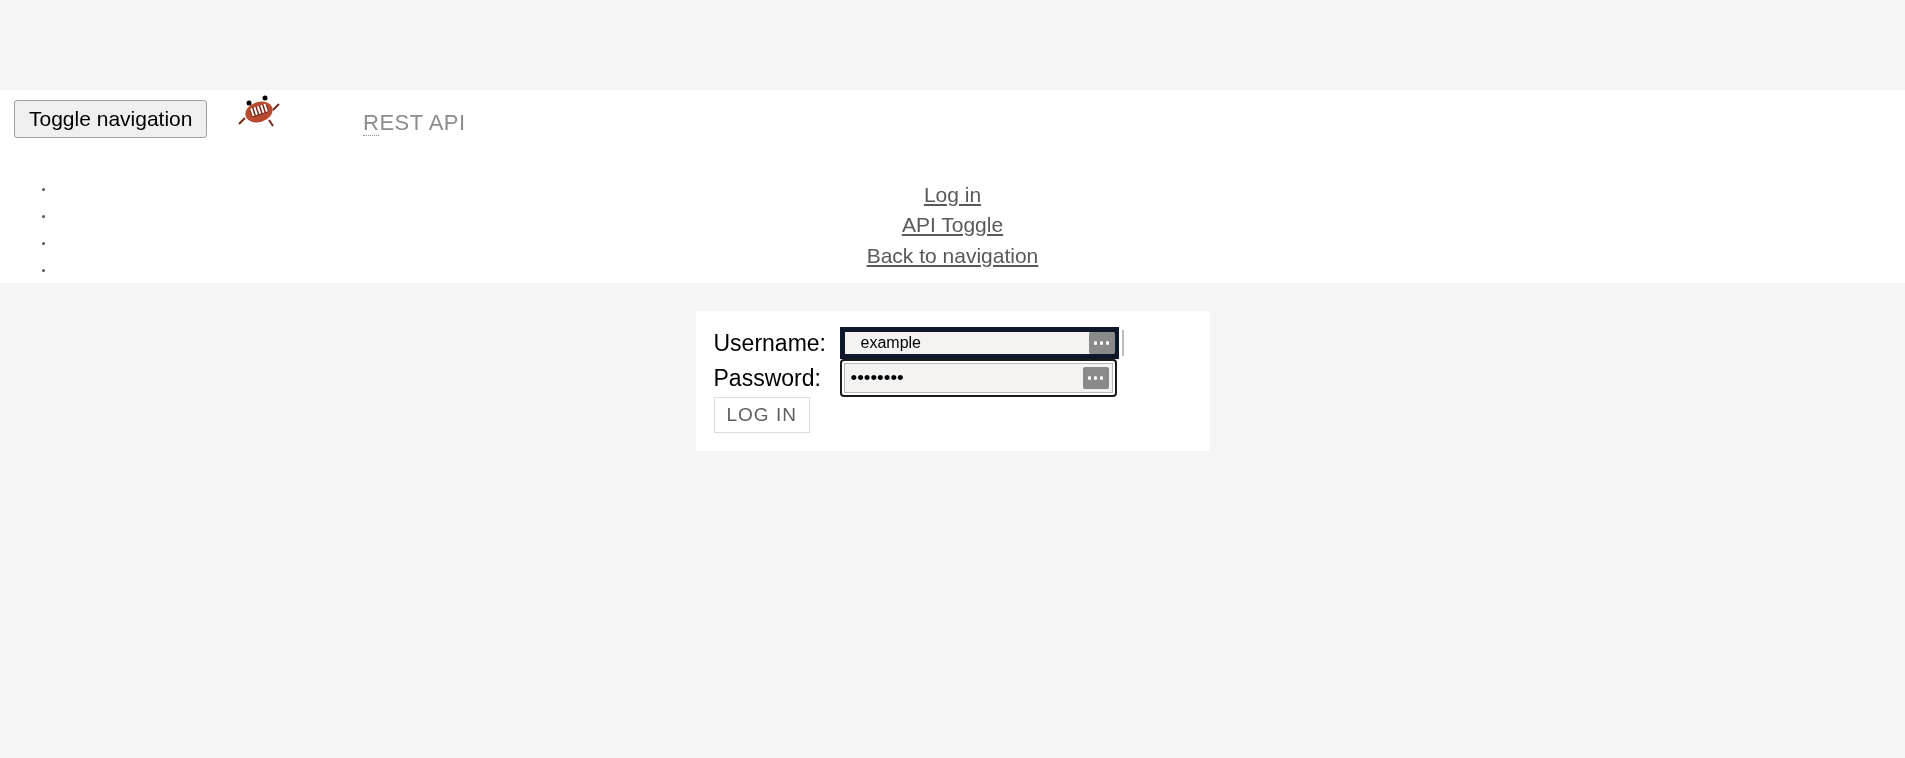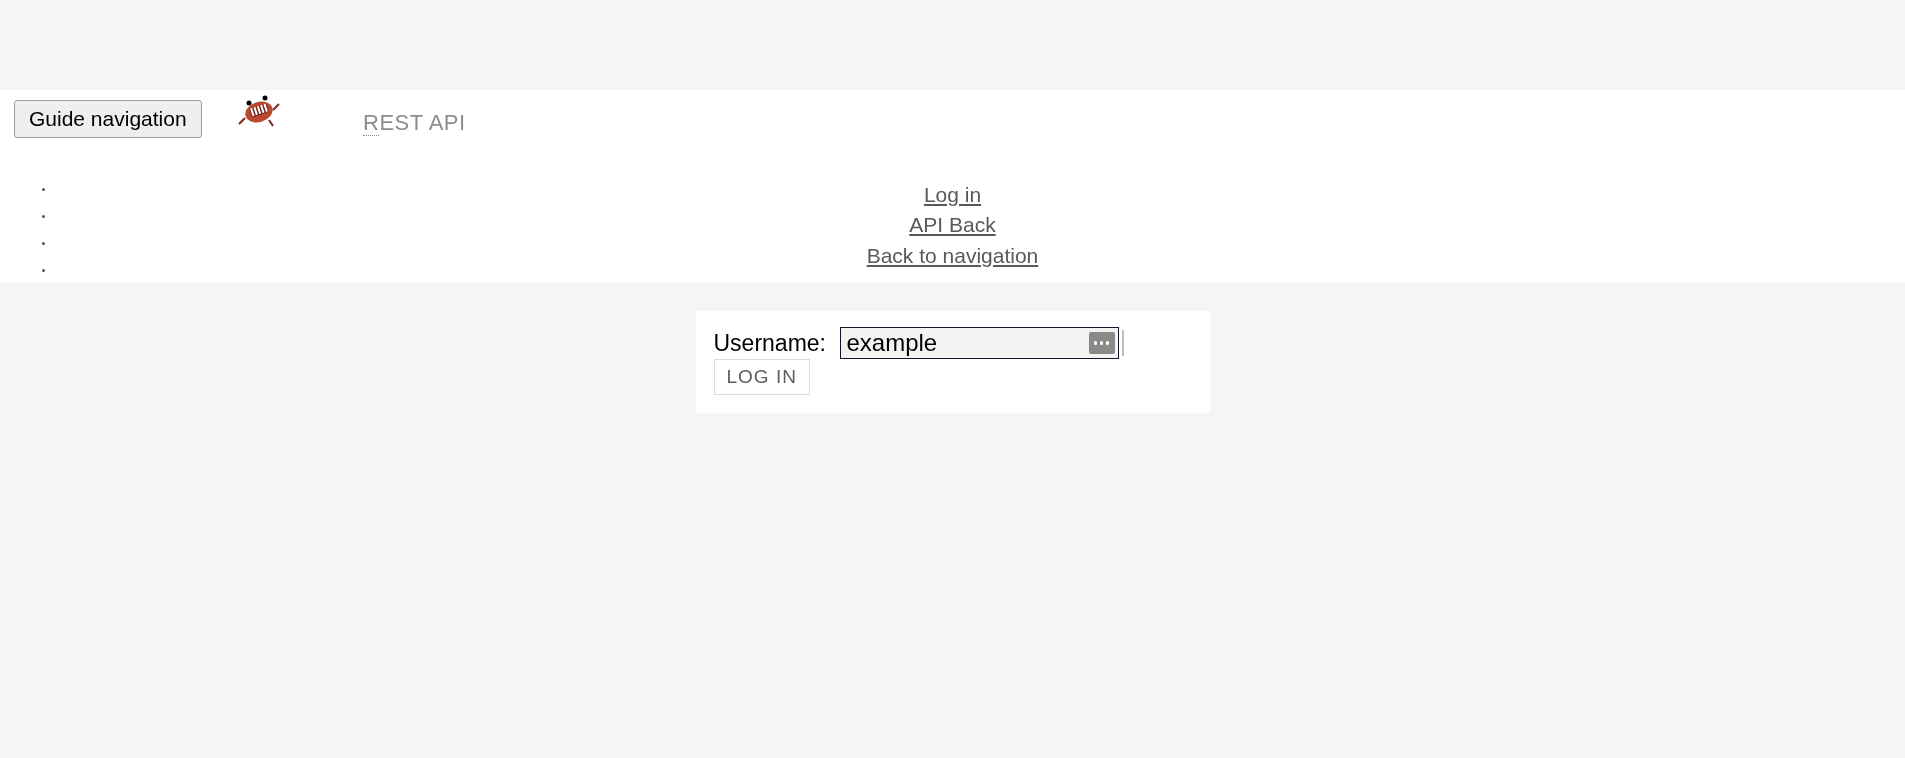--- a/index.html
+++ b/index.html
@@ -90,23 +90,23 @@
       width: 126px;
       flex-shrink: 0;
     }
     .input-wrap {
       position: relative;
       display: inline-block;
     }
     .text-input {
       width: 279px;
       height: 32px;
-      padding: 4px 36px 4px 6px;
-      font-size: 24px;
-      border: 1px solid #0f172a;
+      padding: 4px 36px 4px 16px;
+      font-size: 16px;
+      border: 5px solid #0f172a;
       background: #f4f3f2;
       font-family: inherit;
     }
     .pw-wrap {
       border: 2px solid #1a1a1a;
       border-radius: 4px;
       padding: 2px;
       display: inline-block;
     }
     .pw-input {
@@ -159,21 +159,21 @@
       color: #5e5e5e;
       letter-spacing: 1px;
       cursor: pointer;
       font-family: inherit;
     }
   </style>
 </head>
 <body>
 
 <div class="nav-container">
-  <button class="toggle-btn">Guide navigation</button>
+  <button class="toggle-btn">Toggle navigation</button>
 
   <div class="logo-wrap">
     <svg width="48" height="40" viewBox="0 0 48 40">
       <ellipse cx="24" cy="24" rx="14" ry="10" fill="#b84a2f" transform="rotate(-18 24 24)"></ellipse>
       <rect x="15" y="18" width="18" height="9" rx="2" fill="#7a2517" transform="rotate(-18 24 22)"></rect>
       <rect x="16" y="18" width="2" height="8" fill="#fff" transform="rotate(-18 24 22)"></rect>
       <rect x="19.5" y="18" width="2" height="8" fill="#fff" transform="rotate(-18 24 22)"></rect>
       <rect x="23" y="18" width="2" height="8" fill="#fff" transform="rotate(-18 24 22)"></rect>
       <rect x="26.5" y="18" width="2" height="8" fill="#fff" transform="rotate(-18 24 22)"></rect>
       <rect x="30" y="18" width="2" height="8" fill="#fff" transform="rotate(-18 24 22)"></rect>
@@ -189,35 +189,48 @@
 
   <ul class="bullet-col">
     <li></li>
     <li></li>
     <li></li>
     <li></li>
   </ul>
 
   <div class="links-center">
     <a href="#">Log in</a>
-    <a href="#">API Back</a>
+    <a href="#">API Toggle</a>
     <a href="#">Back to navigation</a>
   </div>
 </div>
 
 <div class="login-card">
   <div class="form-row">
     <label class="form-label">Username:</label>
     <span class="outer-user">
       <span class="input-wrap">
         <input type="text" class="text-input" value="example" style="">
         <span class="key-badge">
           <span class="dot"></span>
             <span class="dot"></span>
             <span class="dot"></span>
         </span>
       </span>
     </span>
   </div>
 
+  <div class="form-row">
+    <label class="form-label">Password:</label>
+    <span class="pw-wrap">
+      <span class="input-wrap">
+        <input type="password" class="pw-input" value="••••••••" style="">
+        <span class="key-badge">
+          <span class="dot"></span>
+            <span class="dot"></span>
+            <span class="dot"></span>
+        </span>
+      </span>
+    </span>
+  </div>
 
   <button class="submit-btn">LOG IN</button>
 </div>
 
 </body></html>

